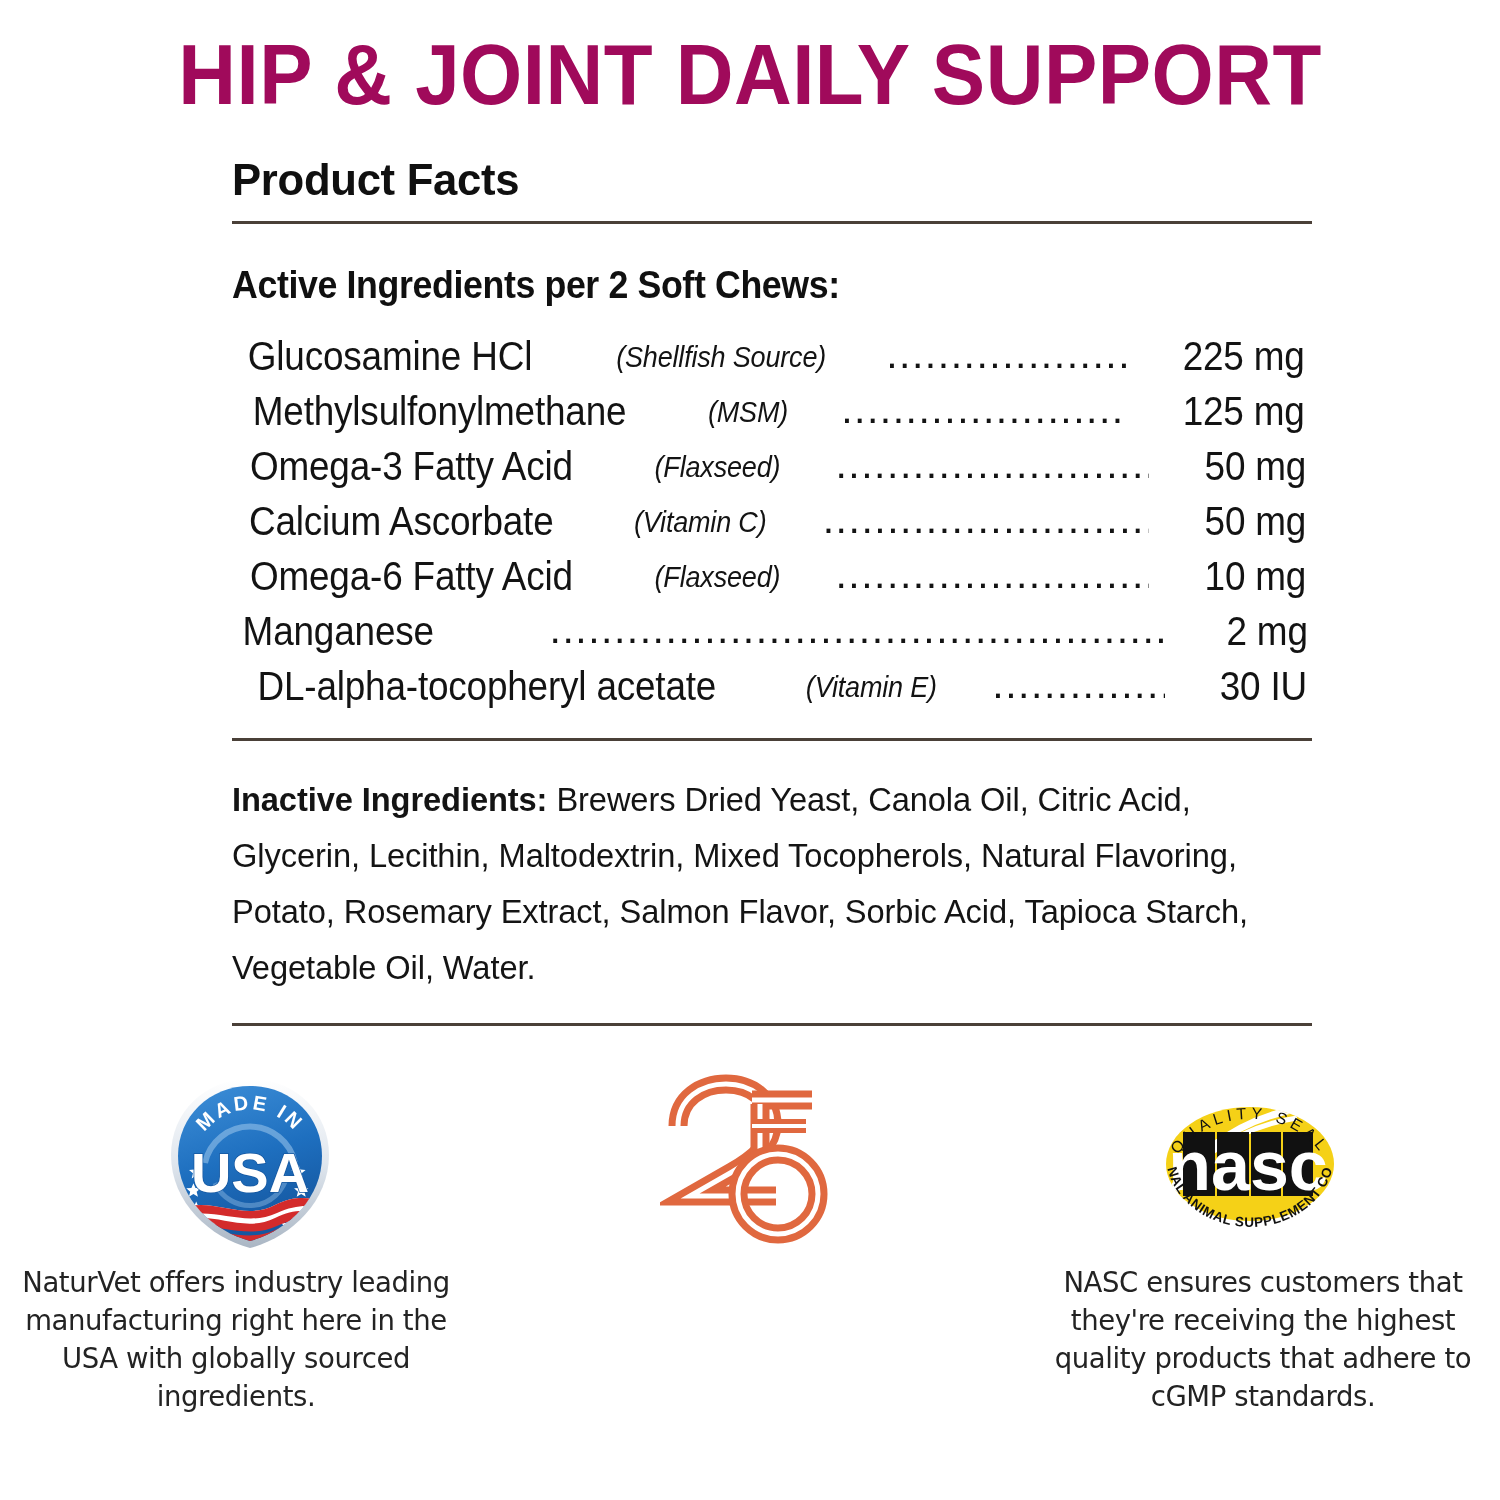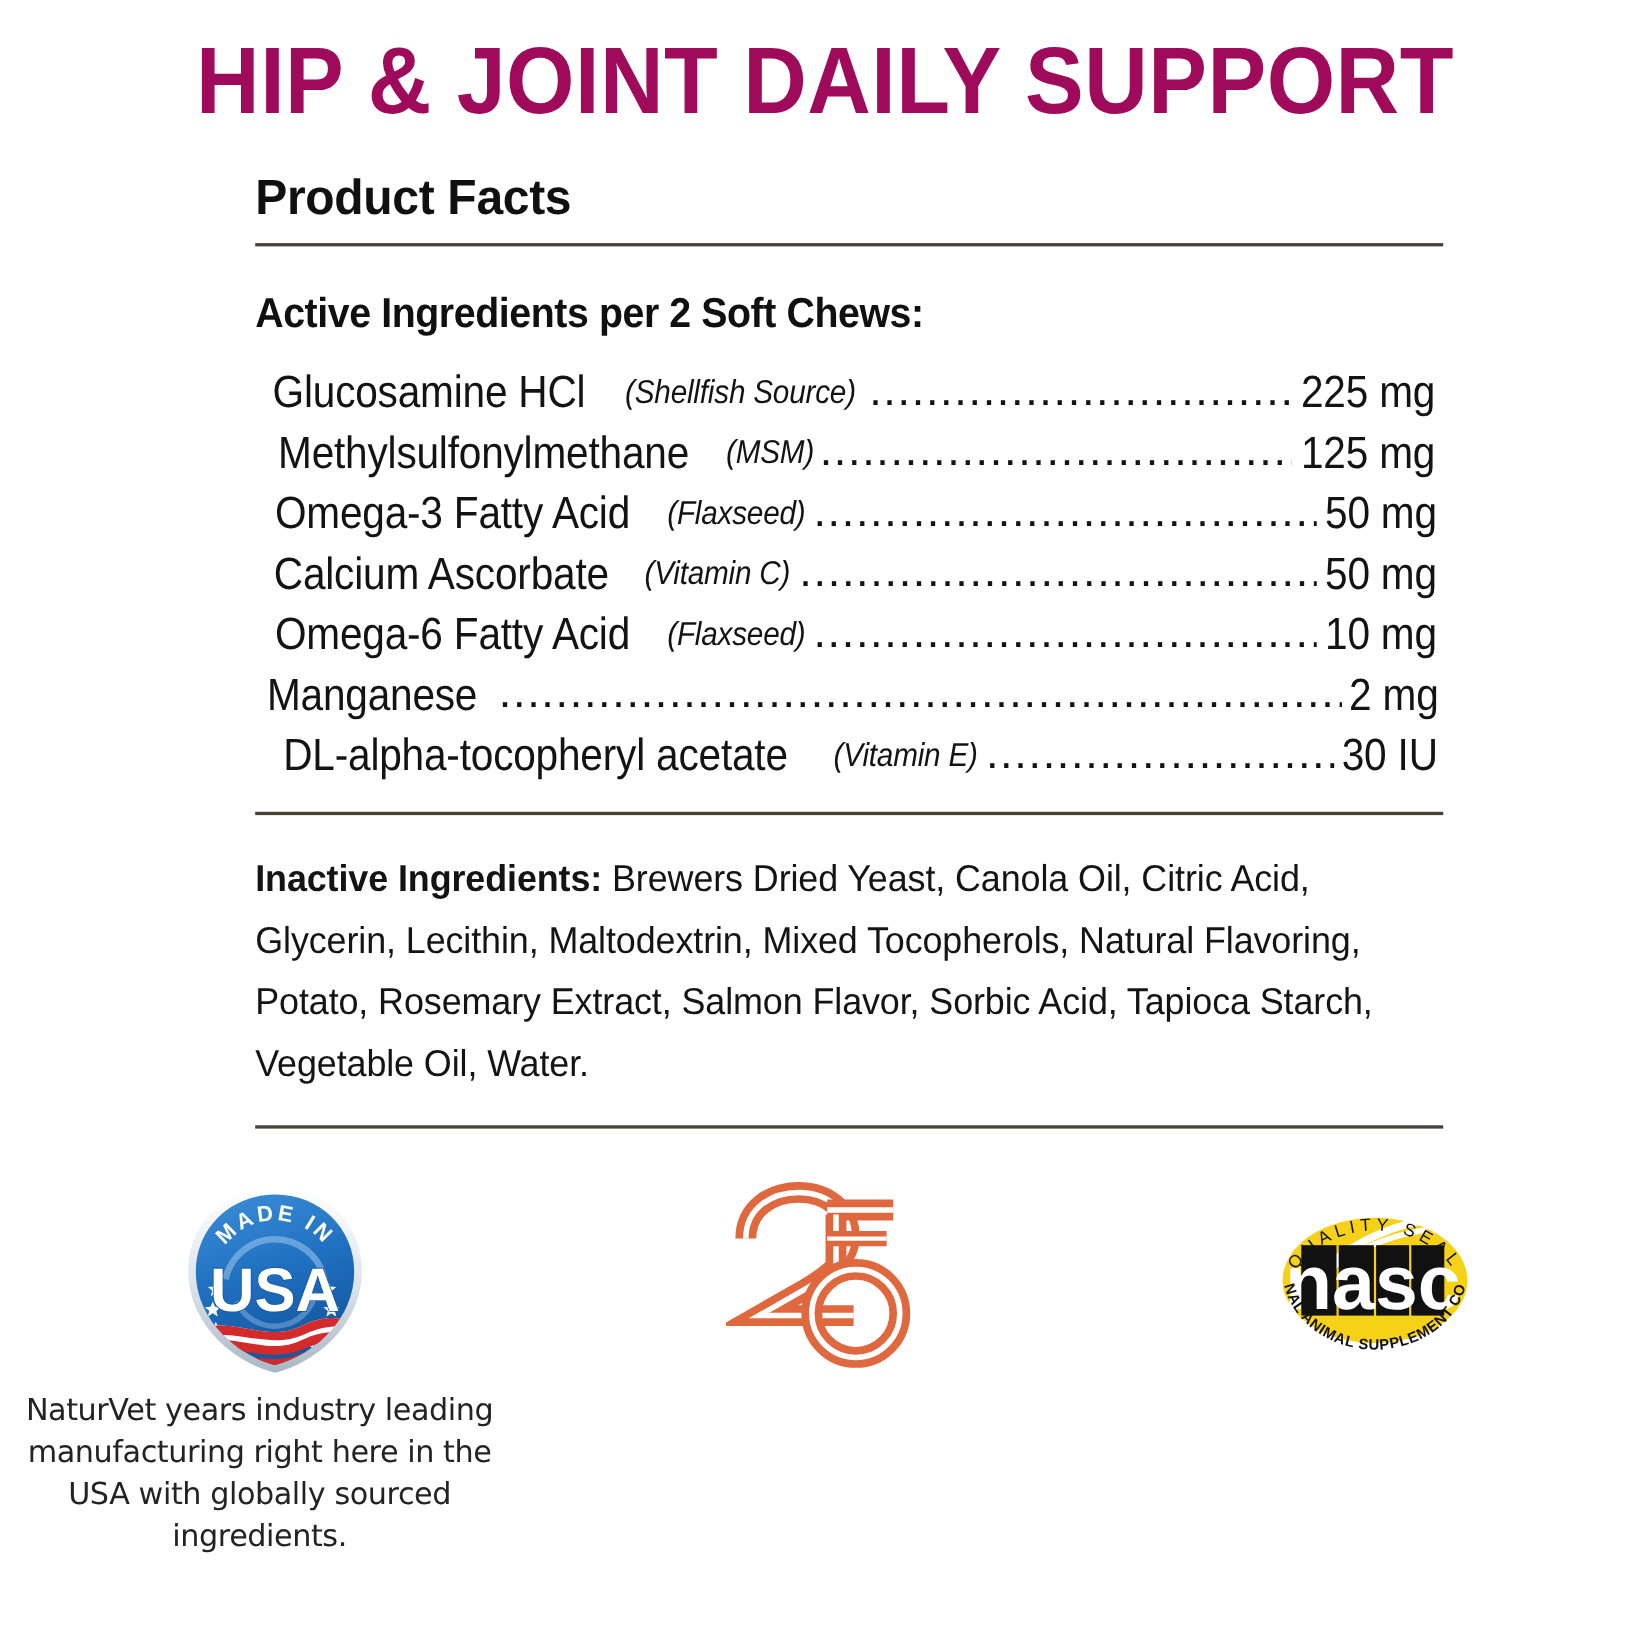--- a/index.html
+++ b/index.html
@@ -84,20 +84,21 @@
     display: flex;
     align-items: flex-end;
     width: 1080px;
     font-size: 41px;
     line-height: 55px;
     font-weight: 400;
     letter-spacing: -0.2px;
     color: #131313;
     white-space: nowrap;
     overflow: hidden;
+    gap: 48px;
   }
   .ing-name {
     transform: scaleX(0.9);
     transform-origin: left baseline;
     flex: 0 0 auto;
   }
   .ing-note {
     font-style: italic;
     font-size: 30px;
     letter-spacing: -0.2px;
@@ -306,21 +307,21 @@
 
           <g>
             <path d="M18 140 C50 122 82 152 116 134 C140 122 158 128 170 134 L170 152 C156 146 140 142 118 152 C84 168 50 142 18 158 Z" fill="#ffffff"></path>
             <path d="M18 140 C50 122 82 152 116 134 C140 122 158 128 170 134 L170 140 C156 134 140 132 118 142 C84 158 50 132 18 148 Z" fill="#D32B2B"></path>
             <path d="M18 152 C50 136 82 164 116 147 C140 135 158 141 170 147 L170 153 C156 147 140 145 118 155 C84 171 50 146 18 160 Z" fill="#D32B2B"></path>
             <path d="M18 164 C50 149 82 175 116 159 C140 148 158 153 170 159 L170 165 C156 159 140 158 118 167 C84 182 50 159 18 172 Z" fill="#D32B2B"></path>
           </g>
         </g>
       </svg>
     </div>
-    <div class="badge-caption">NaturVet years industry leading manufacturing right here in the USA with globally sourced ingredients.</div>
+    <div class="badge-caption">NaturVet offers industry leading manufacturing right here in the USA with globally sourced ingredients.</div>
   </div>
 
   <div class="badge-col c2">
     <div class="badge-art">
       <svg width="180" height="176" viewBox="0 0 180 176" role="img">
         <g fill="none" stroke="#E0683F">
 
           <path d="M18 52 C18 24 42 10 66 10 C92 10 112 26 112 50 C112 70 96 84 72 98 L30 122 L116 122" stroke-width="19" stroke-linecap="butt"></path>
           <path d="M18 52 C18 24 42 10 66 10 C92 10 112 26 112 50 C112 70 96 84 72 98 L30 122 L116 122" stroke-width="5" stroke="#ffffff" stroke-linecap="butt"></path>
 
@@ -367,15 +368,16 @@
 
         <text font-family="'Liberation Sans', sans-serif" font-size="16" fill="#111111" letter-spacing="4.5">
           <textPath href="#qsArc" startOffset="50%" text-anchor="middle">QUALITY SEAL</textPath>
         </text>
 
         <text font-family="'Liberation Sans', sans-serif" font-size="13.5" font-weight="bold" fill="#111111" letter-spacing="0.6">
           <textPath href="#nascArcBottom" startOffset="50%" text-anchor="middle">NATIONAL ANIMAL SUPPLEMENT COUNCIL</textPath>
         </text>
       </svg>
     </div>
+    <div class="badge-caption">NASC ensures customers that they're receiving the highest quality products that adhere to cGMP standards.</div>
   </div>
 
 </div>
 
 </body></html>

